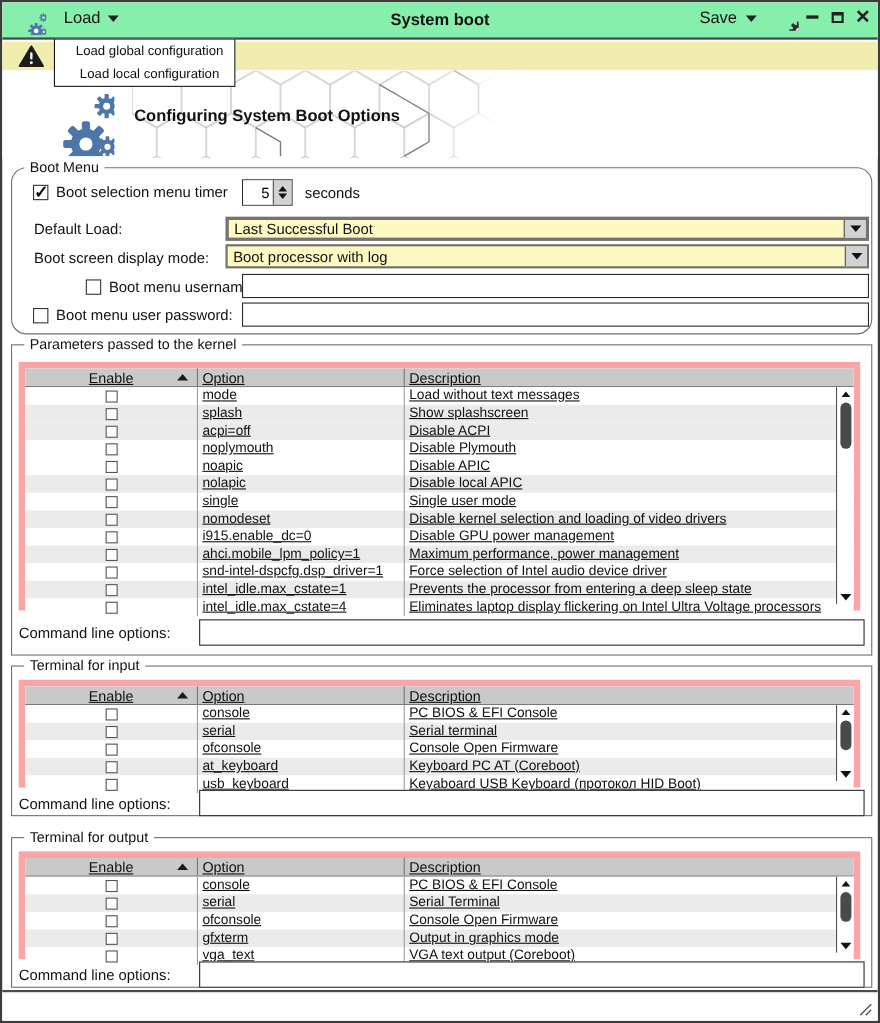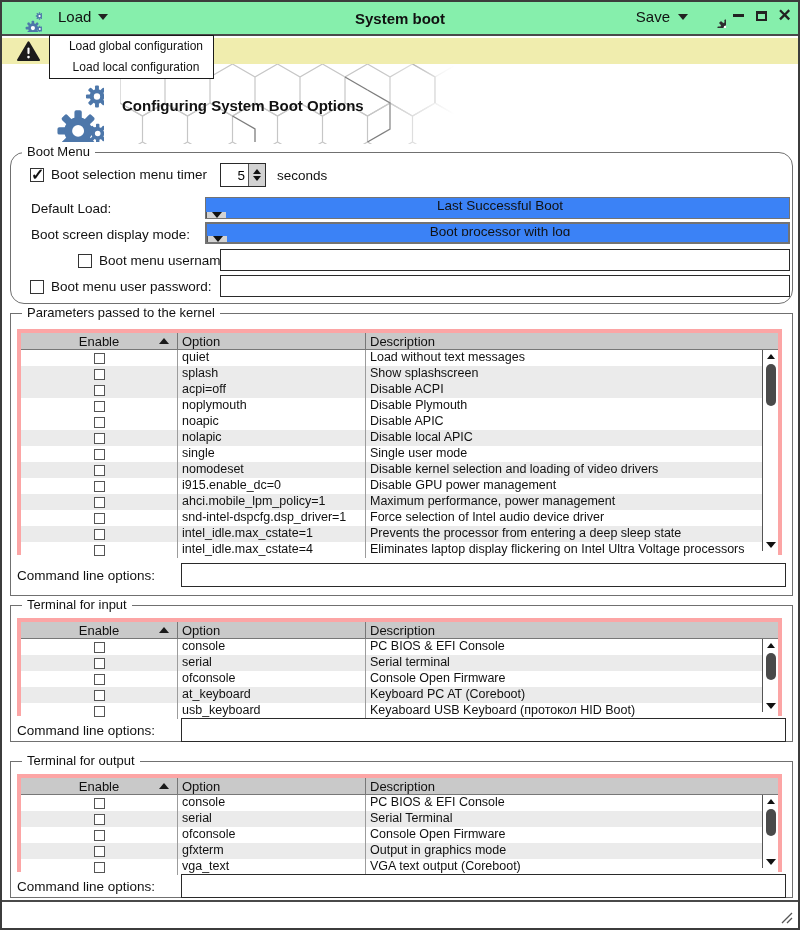--- a/index.html
+++ b/index.html
@@ -58,22 +58,22 @@
   
   .cb { width:14px; height:14px; background:#fff; border:1px solid #333; display:inline-block;
         position:relative; flex:none; }
   .cb.checked::after { content:"\2713"; position:absolute; left:0px; top:-4px; font-size:16px;
         font-weight:bold; color:#111; }
   .cb-s { width:11px; height:11px; border-color:#555; }
   .lbl { font-size:13.5px; white-space:nowrap; }
   .field { background:#fff; border:1px solid #2a2a2a; font-size:13.5px;
            font-family:"Liberation Sans",sans-serif; padding:0 5px; }
   input.field { outline:none; }
-  .combo { position:absolute; height:22px; background:#3b82f6; border:1px solid #737373;
-           display:flex; align-items:center;flex-direction:column; }
+  .combo { position:absolute; height:22px; background:#fef9c3; border:3px solid #737373;
+           display:flex; align-items:center; }
   .combo.focused { border-width:2px; }
   .combo-text { flex:1; padding-left:5px; font-size:13.5px; white-space:nowrap; overflow:hidden; }
   .combo-btn { width:20px; align-self:stretch; background:#d2d2d2; border-left:1px solid #555;
                display:flex; align-items:center; justify-content:center; }
   .arrow-dn { width:0; height:0; border-left:5px solid transparent; border-right:5px solid transparent;
               border-top:6px solid #111; }
   .arrow-up { width:0; height:0; border-left:4px solid transparent; border-right:4px solid transparent;
               border-bottom:5px solid #111; }
   .spin { position:absolute; width:46px; height:24px; border:1px solid #2a2a2a; display:flex; }
   .spin input { width:27px; border:none; text-align:right; font-size:13.5px; padding-right:3px;
@@ -82,21 +82,21 @@
               flex-direction:column; align-items:center; justify-content:center; gap:2px; }
   .spin-btn .t-up { width:0;height:0;border-left:4px solid transparent;border-right:4px solid transparent;
                     border-bottom:5px solid #111; }
   .spin-btn .t-dn { width:0;height:0;border-left:4px solid transparent;border-right:4px solid transparent;
                     border-top:5px solid #111; }
 
   
   .bm-cbrow { position:absolute; display:flex; align-items:center; gap:7px; }
 
   
-  .table { position:absolute; left:6px; right:10px; border:4px solid #fca5a5; background:#fff; }
+  .table { position:absolute; left:6px; right:10px; border:6px solid #fca5a5; background:#fff;text-decoration:underline; }
   .thead { display:flex; height:17px; background:#c9c9c9; border-bottom:1px solid #777;
            font-size:13px; }
   .th { display:flex; align-items:center; }
   .th-en { width:156px; justify-content:center; position:relative; }
   .sort { position:absolute; right:8px; top:5px; width:0; height:0;
           border-left:5px solid transparent; border-right:5px solid transparent;
           border-bottom:6px solid #1a1a1a; }
   .th-op { width:188px; border-left:1px solid #777; padding-left:4px; }
   .th-de { flex:1; border-left:1px solid #777; padding-left:4px; }
   .tbody { position:relative; }
@@ -296,21 +296,21 @@
           </div>
         <div class="th th-de">
           <span>Description</span>
           </div>
       </div>
       <div class="tbody">
           <div class="trow">
             <div class="tc c-en">
               <span class="cb cb-s"></span>
             </div>
-            <div class="tc c-op">quiet</div>
+            <div class="tc c-op">mode</div>
             <div class="tc c-de">Load without text messages</div>
           </div>
           <div class="trow alt">
             <div class="tc c-en">
               <span class="cb cb-s"></span>
             </div>
             <div class="tc c-op">splash</div>
             <div class="tc c-de">Show splashscreen</div>
           </div>
           <div class="trow alt">

